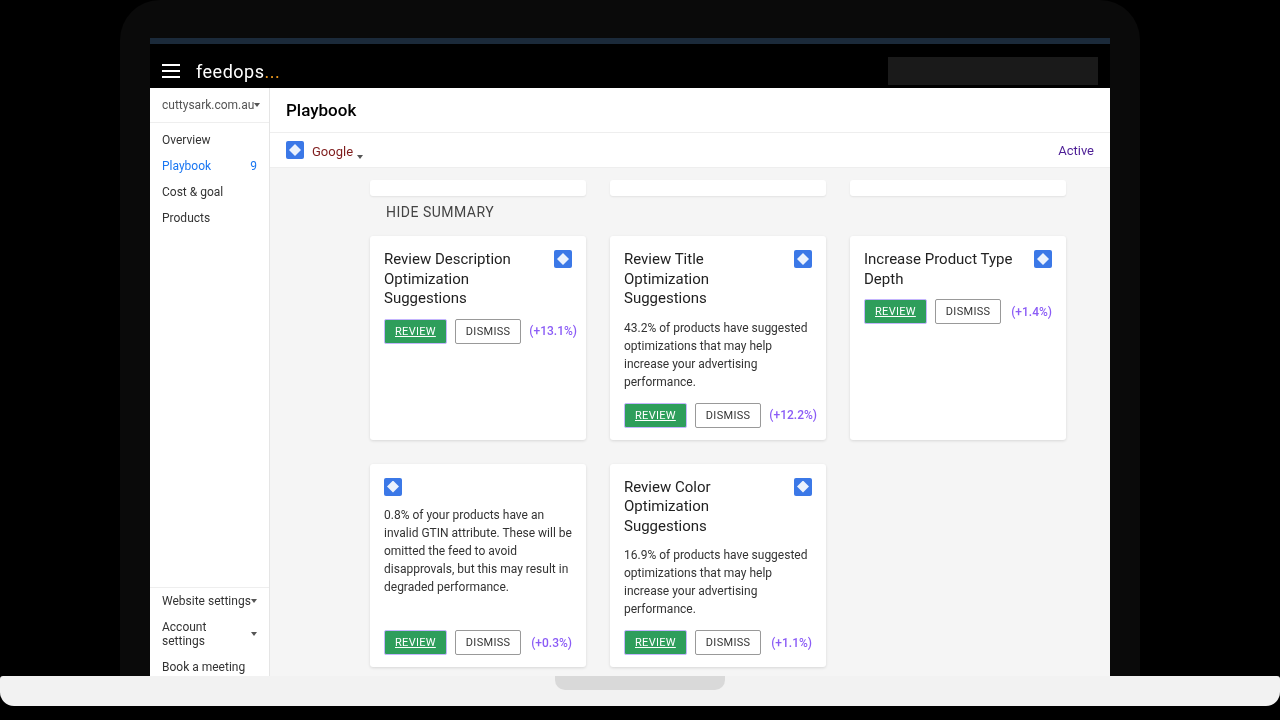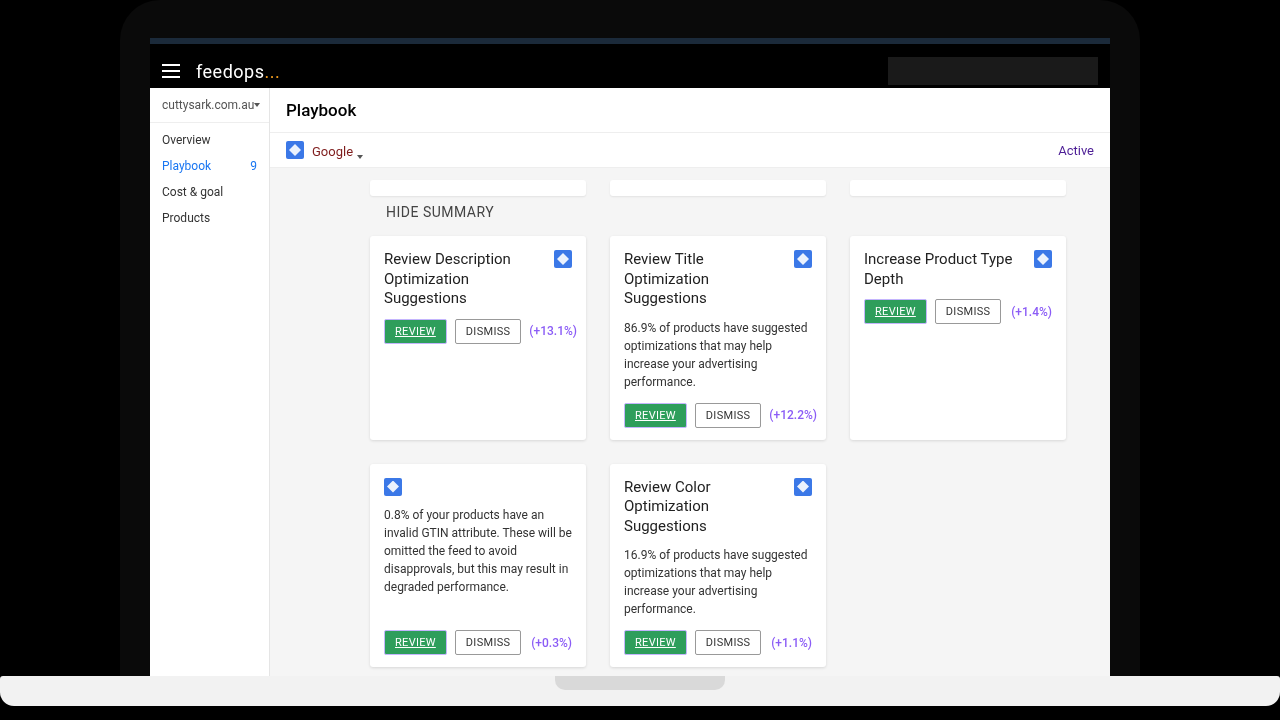--- a/index.html
+++ b/index.html
@@ -306,20 +306,33 @@
             <span class="nav-badge">9</span>
           </div>
           <div class="nav-item">
             <span>Cost &amp; goal</span>
           </div>
           <div class="nav-item">
             <span>Products</span>
           </div>
         </div>
 
+        <div class="nav-bottom">
+          <div class="nav-item">
+            <span>Website settings</span>
+            <span class="caret-down small"></span>
+          </div>
+          <div class="nav-item">
+            <span>Account settings</span>
+            <span class="caret-down small"></span>
+          </div>
+          <div class="nav-item">
+            <span>Book a meeting</span>
+          </div>
+        </div>
       </div>
 
       <div class="main">
         <div class="page-header">Playbook</div>
         <div class="filter-bar">
           <div class="source-select">
             <span class="g-icon"></span>
             <span>Google</span>
             <span class="caret-down small" style="margin-left:4px"></span>
           </div>
@@ -347,21 +360,21 @@
                 <div class="btn btn-dismiss">DISMISS</div>
                 <div class="delta">(+13.1%)</div>
               </div>
             </div>
 
             <div class="card">
               <div class="card-head">
                 <div class="card-title">Review Title Optimization Suggestions</div>
                 <div class="card-icon"></div>
               </div>
-              <div class="card-body">86.9% of products have suggested optimizations that may help increase your advertising performance.</div>
+              <div class="card-body">43.2% of products have suggested optimizations that may help increase your advertising performance.</div>
               <div class="card-foot">
                 <div class="btn btn-review">REVIEW</div>
                 <div class="btn btn-dismiss">DISMISS</div>
                 <div class="delta">(+12.2%)</div>
               </div>
             </div>
 
             <div class="card">
               <div class="card-head">
                 <div class="card-title">Increase Product Type Depth</div>

